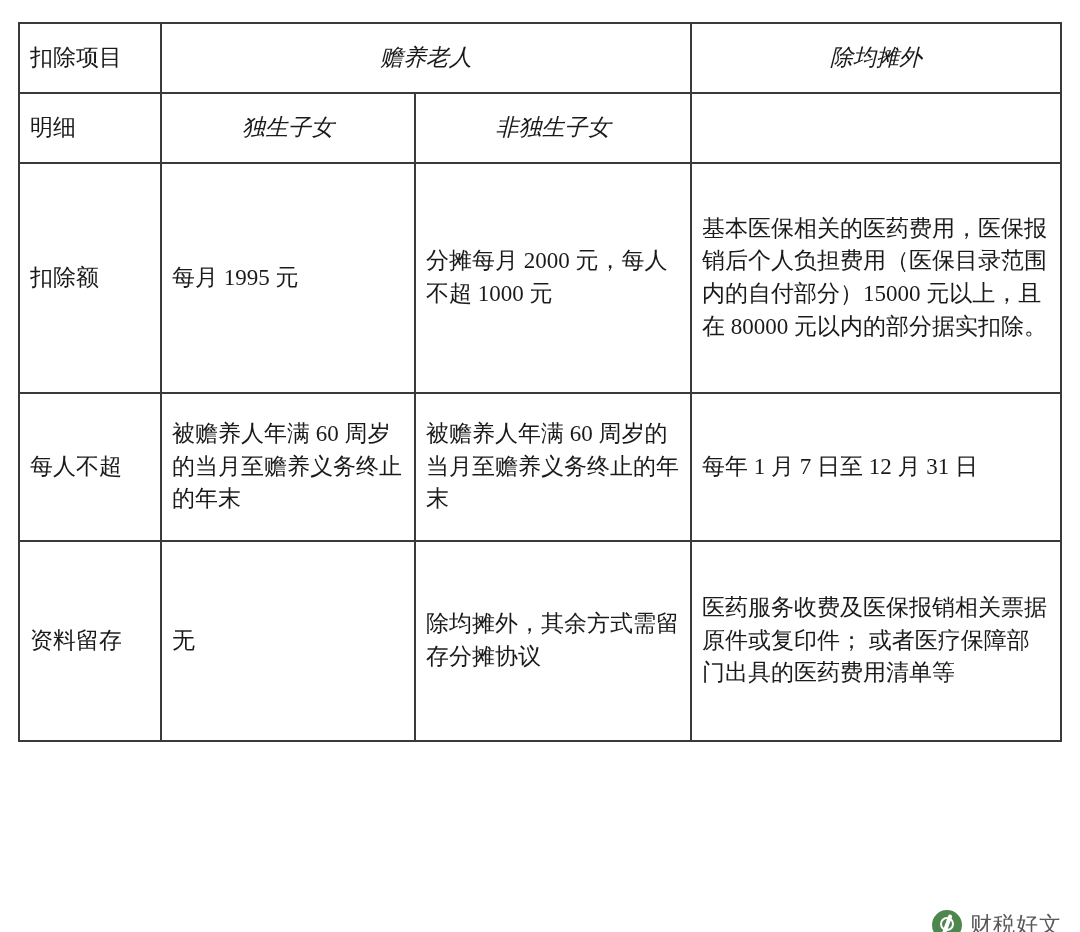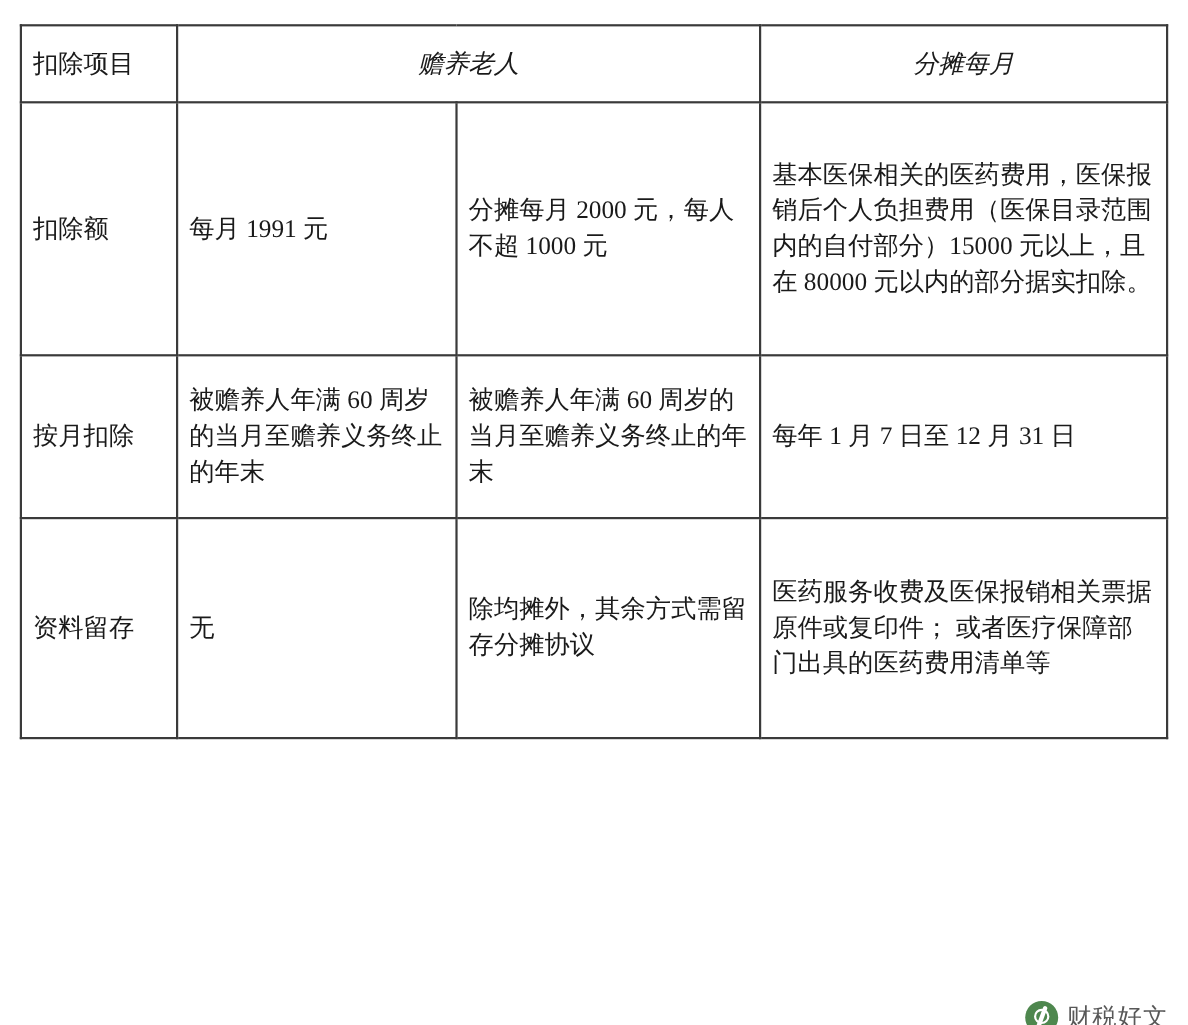--- a/index.html
+++ b/index.html
@@ -133,33 +133,39 @@
     <colgroup>
       <col class="c1">
       <col class="c2">
       <col class="c3">
       <col class="c4">
     </colgroup>
     <tbody>
       <tr class="row-header">
         <td class="cell-left">扣除项目</td>
         <td class="cell-center" colspan="2">赡养老人</td>
-        <td class="cell-center">分摊每月</td>
+        <td class="cell-center">除均摊外</td>
+      </tr>
+      <tr class="row-sub">
+        <td class="cell-left">明细</td>
+        <td class="cell-center">独生子女</td>
+        <td class="cell-center">非独生子女</td>
+        <td class="cell-center"></td>
       </tr>
 
       <tr class="row-amount">
         <td class="cell-left">扣除额</td>
-        <td class="cell-left">每月 1991 元</td>
+        <td class="cell-left">每月 1995 元</td>
         <td class="cell-left">分摊每月 2000 元，每人不超 1000 元</td>
         <td class="cell-left top-align">基本医保相关的医药费用，医保报销后个人负担费用（医保目录范围内的自付部分）15000 元以上，且在 80000 元以内的部分据实扣除。</td>
       </tr>
 
 
       <tr class="row-period">
-        <td class="cell-left">按月扣除</td>
+        <td class="cell-left">每人不超</td>
         <td class="cell-left top-align">被赡养人年满 60 周岁的当月至赡养义务终止的年末</td>
         <td class="cell-left top-align">被赡养人年满 60 周岁的当月至赡养义务终止的年末</td>
         <td class="cell-left top-align">每年 1 月 7 日至 12 月 31 日</td>
       </tr>
 
 
       <tr class="row-archive">
         <td class="cell-left">资料留存</td>
         <td class="cell-left">无</td>
         <td class="cell-left">除均摊外，其余方式需留存分摊协议</td>

